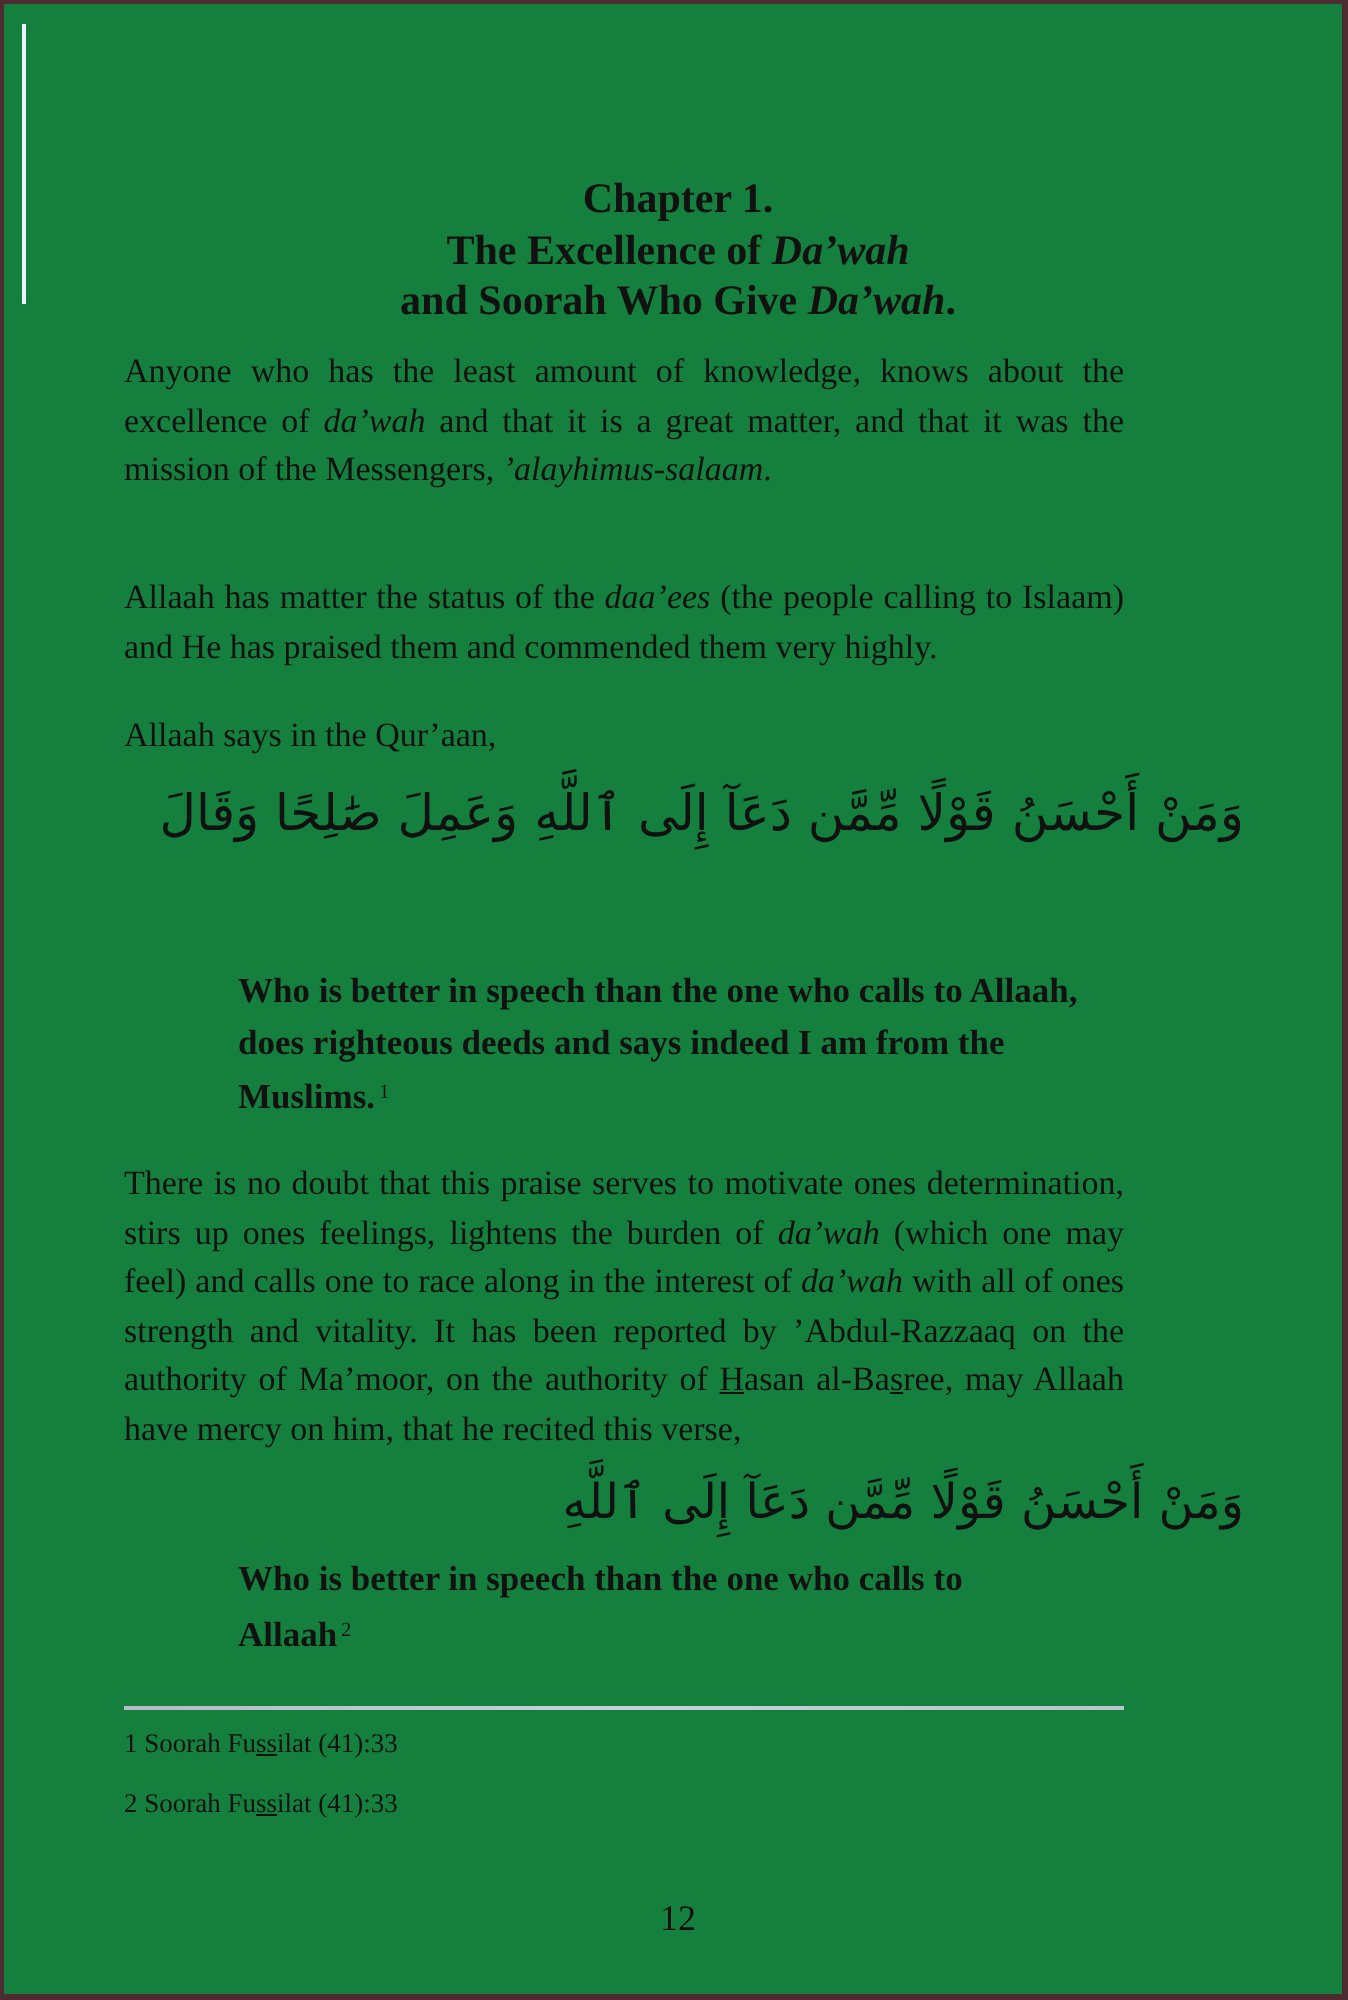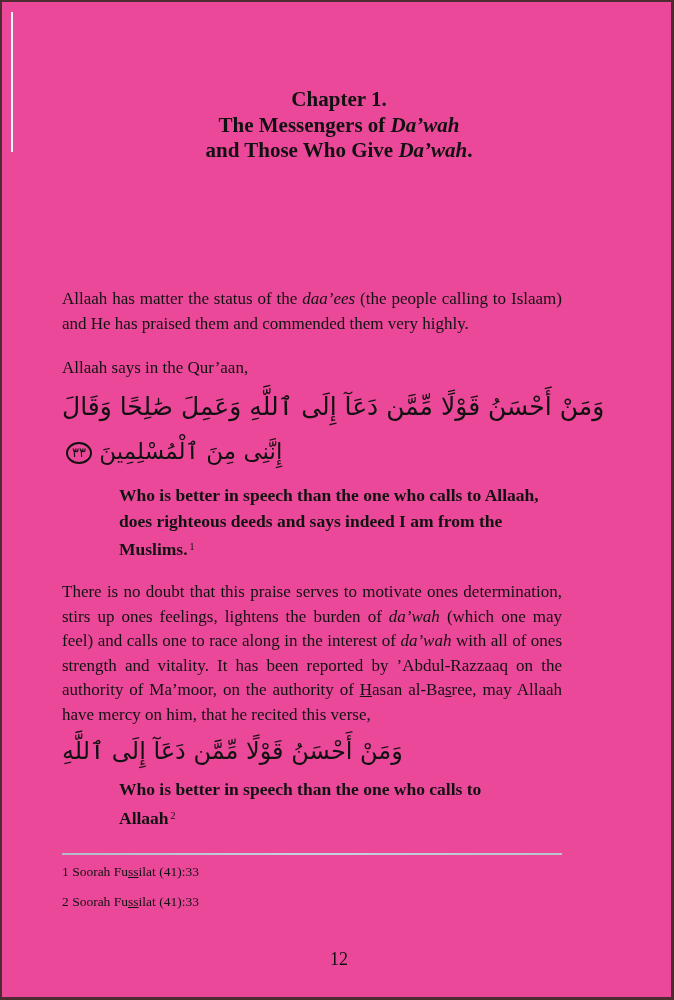--- a/index.html
+++ b/index.html
@@ -4,40 +4,40 @@
   <style>
     html, body { margin: 0; padding: 0; background: #ffffff; }
     body { width: 674px; height: 1000px; position: relative; overflow: hidden; }
     .page {
       position: absolute; left: 0; top: 0; width: 674px; height: 1000px;
       box-sizing: border-box;
       border-top: 2px solid #4e2b30;
       border-left: 2px solid #4e2b30;
       border-right: 3px solid #4e2b30;
       border-bottom: 3px solid #4e2b30;
-      background: #ec4899;
+      background: #15803d;
       font-family: "Liberation Serif", "DejaVu Serif", serif;
       color: #111111;
     }
     .shadow-line {
       position: absolute; left: 9px; top: 10px; width: 2px; height: 140px;
       background: #eef8fb;
     }
     .title {
       position: absolute; left: 0; top: 85px; width: 674px;
       text-align: center; font-weight: bold; font-size: 21px; line-height: 25.5px;
     }
     .title .line { display: block; }
     .p {
       position: absolute; left: 60px; width: 500px;
       font-size: 17px; line-height: 24.5px; text-align: justify;
     }
     .p i { font-style: italic; }
     .arabic {
-      position: absolute; left: 60px; width: 560px; text-align: left;
+      position: absolute; left: 60px; width: 560px; text-align: right;
       font-family: "DejaVu Sans", sans-serif; font-size: 25px; direction: rtl;
       color: #111;
     }
     .ayah-mark {
       display: inline-block; border: 2px solid #111; border-radius: 50%;
       font-size: 13px; line-height: 18px; padding: 0 4px; margin-left: 4px;
       vertical-align: middle;
     }
     .bold-q {
       position: absolute; left: 117px; width: 420px;
@@ -58,31 +58,31 @@
     }
   </style>
 </head>
 <body>
 
 <div class="page">
   <div class="shadow-line"></div>
 
   <div class="title">
     <span class="line">Chapter 1.</span>
-    <span class="line"><span>The Messengers of </span><i>Da’wah</i></span>
-    <span class="line"><span>and Those Who Give </span><i>Da’wah</i><span>.</span></span>
+    <span class="line"><span>The Excellence of </span><i>Da’wah</i></span>
+    <span class="line"><span>and Soorah Who Give </span><i>Da’wah</i><span>.</span></span>
   </div>
 
+  <div class="p" style="top:172px;"><span>Anyone who has the least amount of knowledge, knows about the excellence of </span><i>da’wah</i><span> and that it is a great matter, and that it was the mission of the Messengers, </span><i>’alayhimus-salaam</i><span>.</span></div>
 
   <div class="p" style="top:285px;"><span>Allaah has matter the status of the </span><i>daa’ees</i><span> (the people calling to Islaam) and He has praised them and commended them very highly.</span></div>
 
   <div class="p" style="top:354px;">Allaah says in the Qur’aan,</div>
 
   <div class="arabic" style="top:390px;">وَمَنْ أَحْسَنُ قَوْلًا مِّمَّن دَعَآ إِلَى ٱللَّهِ وَعَمِلَ صَٰلِحًا وَقَالَ</div>
-  <div class="arabic" style="top:436px; font-size:23px;"><span>إِنَّنِى مِنَ ٱلْمُسْلِمِينَ</span> <span class="ayah-mark">٣٣</span></div>
 
   <div class="bold-q" style="top:481px;"><span>Who is better in speech than the one who calls to Allaah, does righteous deeds and says indeed I am from the Muslims.</span><sup>1</sup></div>
 
   <div class="p" style="top:578px;"><span>There is no doubt that this praise serves to motivate ones determination, stirs up ones feelings, lightens the burden of </span><i>da’wah</i><span> (which one may feel) and calls one to race along in the interest of </span><i>da’wah</i><span> with all of ones strength and vitality. It has been reported by ’Abdul-Razzaaq on the authority of Ma’moor, on the authority of </span><span class="u">H</span><span>asan al-Ba</span><span class="u">s</span><span>ree, may Allaah have mercy on him, that he recited this verse,</span></div>
 
   <div class="arabic" style="top:735px; font-size:24px;">وَمَنْ أَحْسَنُ قَوْلًا مِّمَّن دَعَآ إِلَى ٱللَّهِ</div>
 
   <div class="bold-q" style="top:775px;"><span>Who is better in speech than the one who calls to Allaah</span><sup>2</sup></div>
 
   <div class="rule"></div>

